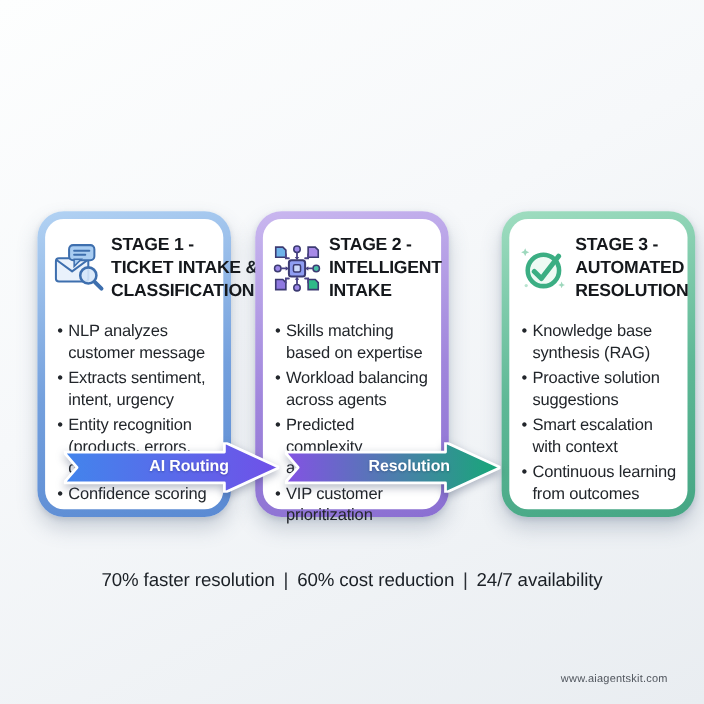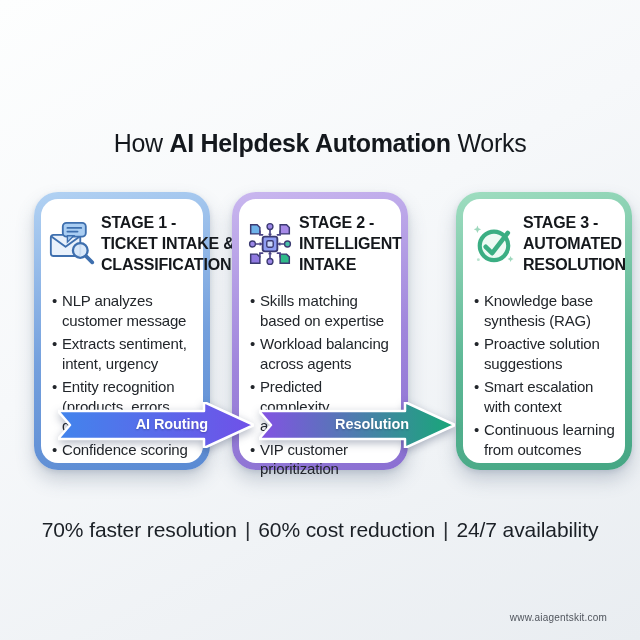--- a/index.html
+++ b/index.html
@@ -53,36 +53,35 @@
     position:absolute; top:411px; height:26px; line-height:26px; text-align:right;
     color:#ffffff; font-weight:700; font-size:14.5px;
     text-shadow:0 1px 2px rgba(10,15,60,0.3); letter-spacing:-0.1px;
   }
   .label-1 { left:64px;  width:144px; }
   .label-2 { left:265px; width:144px; }
 
   
   .stats {
     position:absolute; top:518px; left:0; width:640px; text-align:center;
-    font-size:21px; color:#1b2026; letter-spacing:-0.1px;
+    font-size:17px; color:#1b2026; letter-spacing:-0.1px;
   }
   .stats .sep { margin:0 8px; color:#2a2f35; }
 
   
   .footer {
     position:absolute; top:612px; right:33px;
     font-size:10px; color:#50555d; letter-spacing:0.2px;
   }
 </style>
 </head>
 <body>
 
 <div class="canvas">
 
-  <h1 class="title"><span>How </span><b>AI Helpdesk Automation</b><span> Works</span></h1>
 
   <div class="card card-blue">
     <div class="card-inner">
       <div class="card-header">
         <svg width="46" height="46" viewBox="0 0 50 50">
           <rect x="2" y="15" width="32" height="23" rx="3" fill="#e9f1fb" stroke="#3e6fae" stroke-width="2"></rect>
           <path d="M3 17 L18 28 L33 17" fill="none" stroke="#3e6fae" stroke-width="2" stroke-linecap="round" stroke-linejoin="round"></path>
           <rect x="15" y="2" width="25" height="15" rx="4" fill="#a9cdf2" stroke="#3e6fae" stroke-width="2"></rect>
           <path d="M20 16 L20 23 L27 16 Z" fill="#a9cdf2" stroke="#3e6fae" stroke-width="1.5"></path>
           <line x1="20" y1="7.5" x2="35" y2="7.5" stroke="#3e6fae" stroke-width="2" stroke-linecap="round"></line>

